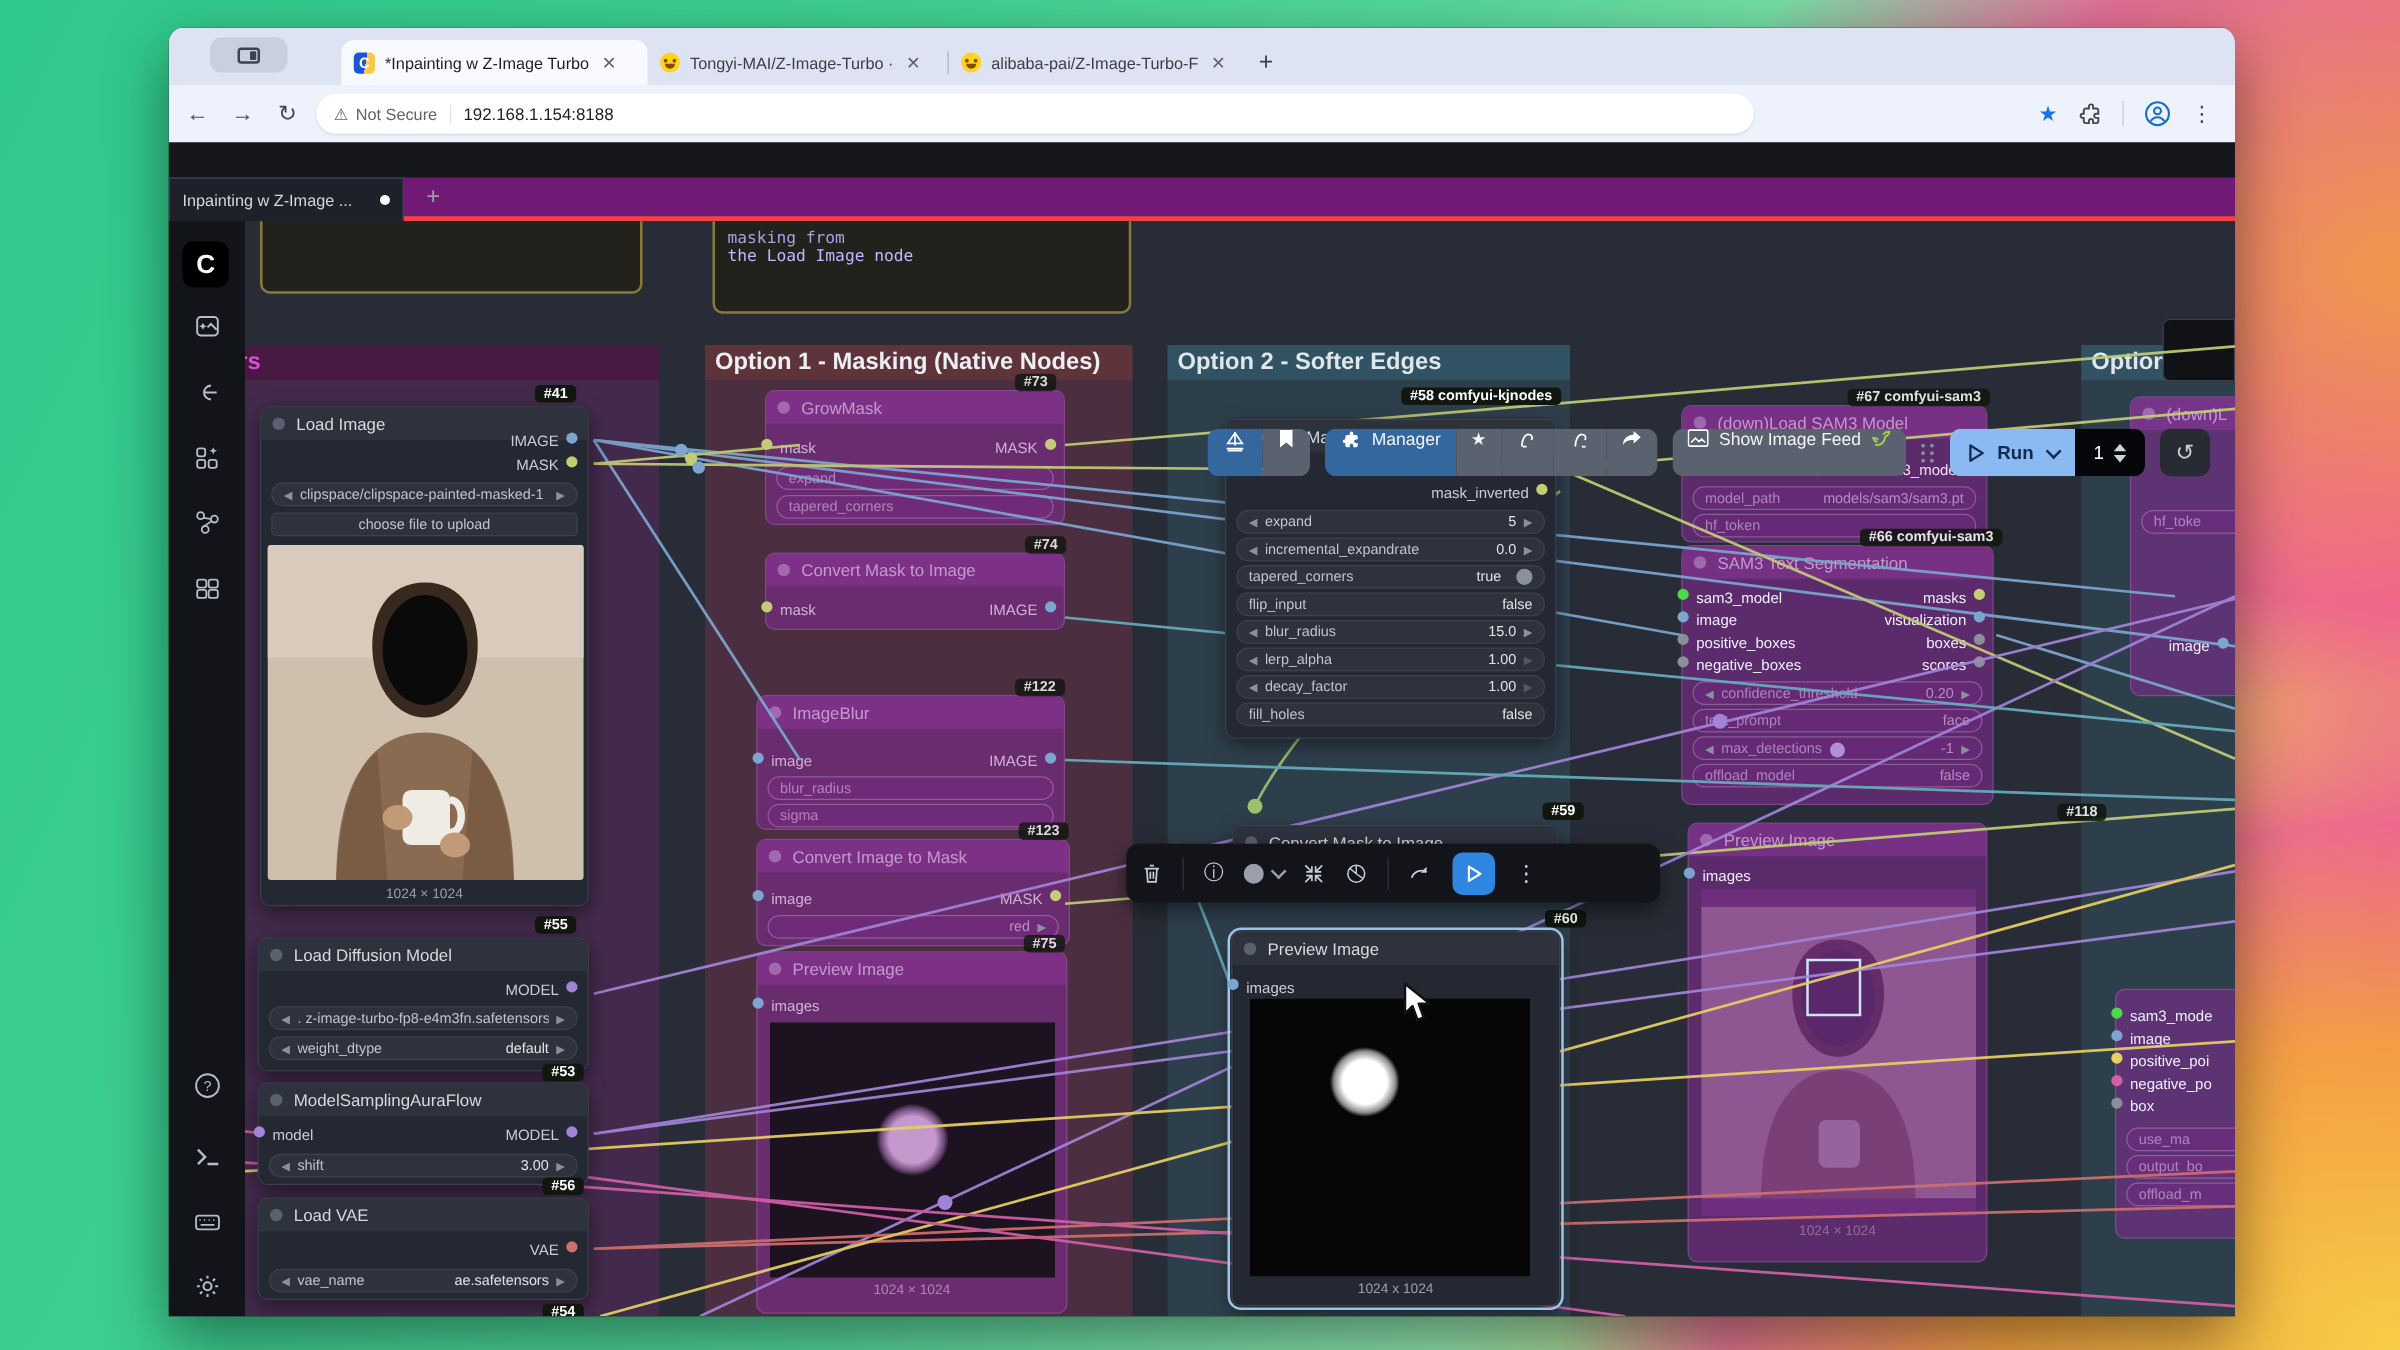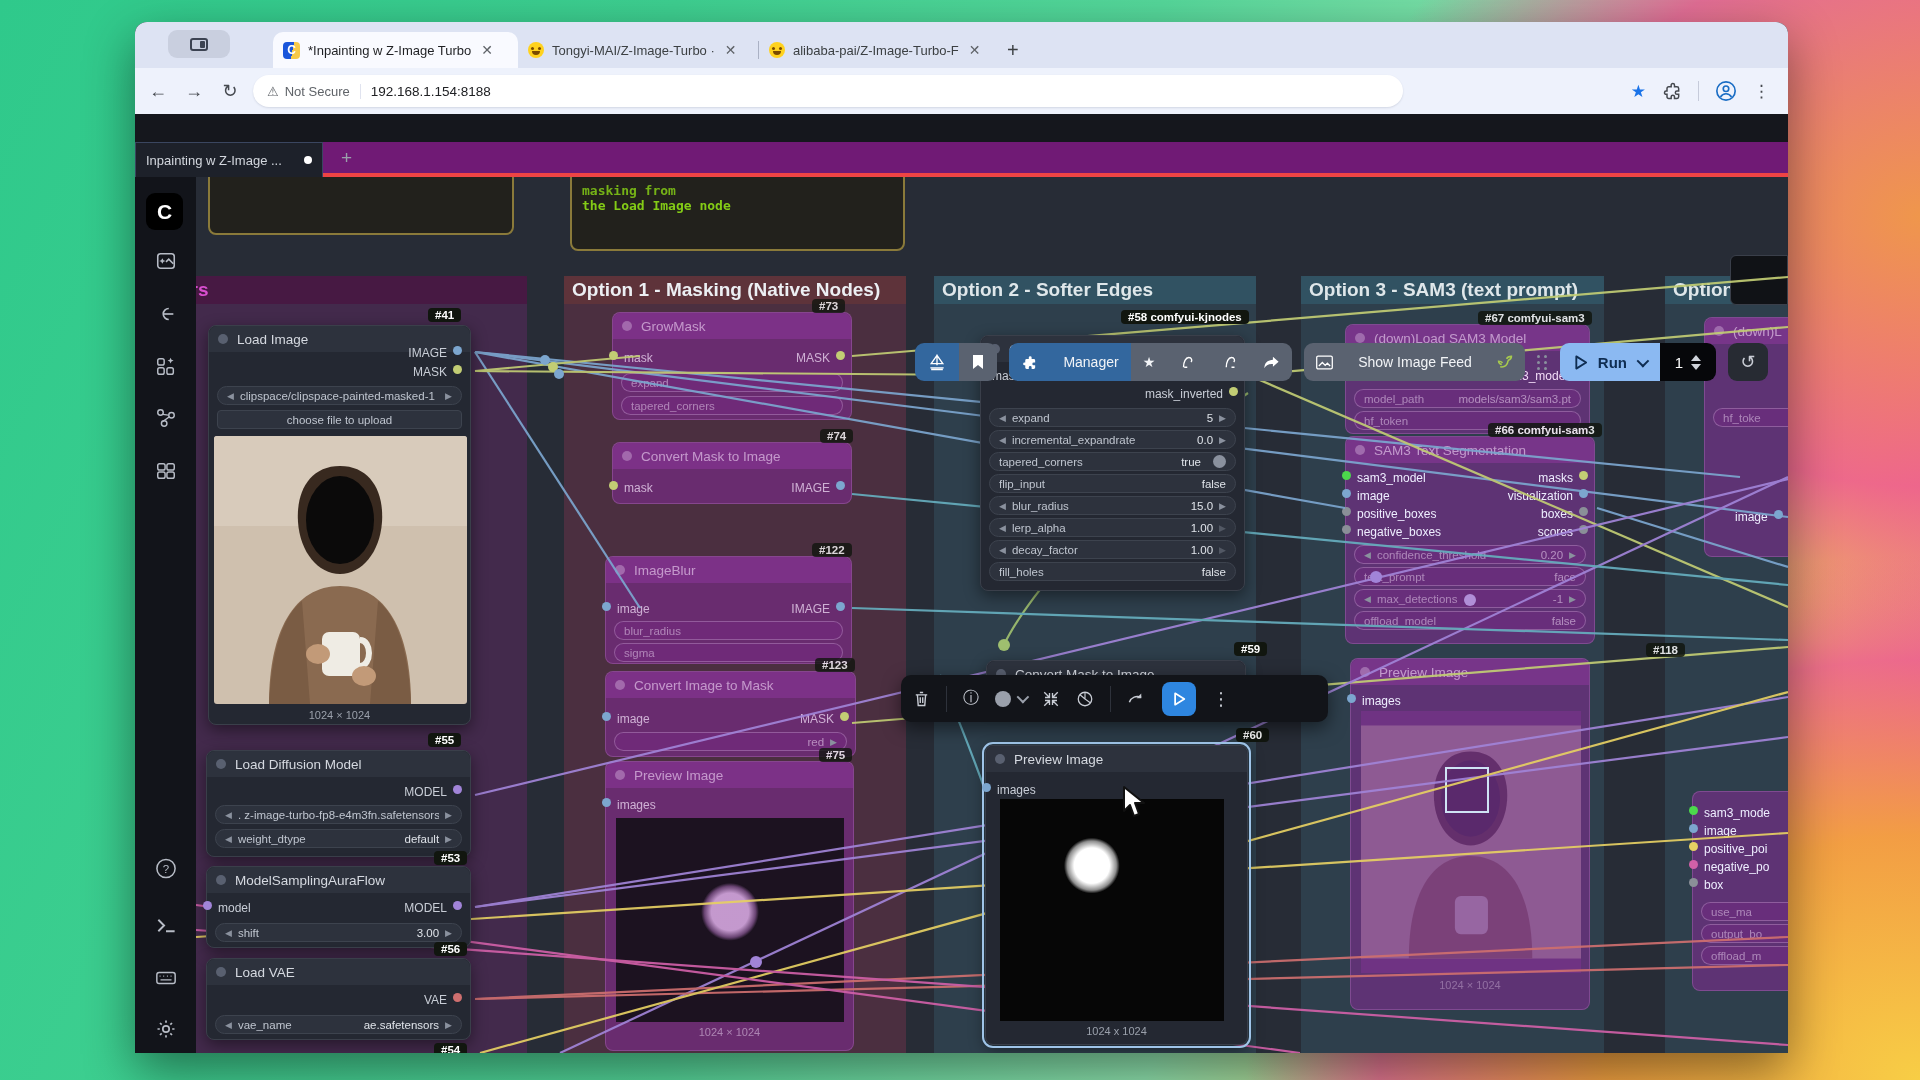--- a/index.html
+++ b/index.html
@@ -49,21 +49,21 @@
   .sidebar { position:absolute; left:0; top:0; width:61px; height:100%; background:#12141a; z-index:40; }
   .side-ic { position:absolute; left:50%; transform:translateX(-50%); color:#b7bcc6; }
   .logo { position:absolute; left:11px; top:16px; width:37px; height:37px; background:#000; border-radius:9px; color:#fff; font-weight:bold; font-size:21px; display:flex; align-items:center; justify-content:center; }
   .canvas { position:absolute; left:61px; top:0; width:1592px; height:876px; background:#272c36; overflow:hidden; }
 
   .wf-dropdown { position:absolute; left:68px; top:4px; width:269px; height:44px; background:#1d2027; border-radius:10px; display:flex; align-items:center; padding:0 16px; font-size:15px; color:#e3e6ea; gap:12px; z-index:50; }
   .chev { width:9px; height:9px; border-right:2px solid #9aa0ab; border-bottom:2px solid #9aa0ab; transform:rotate(45deg) translateY(-2px); }
 
   .menubar { position:absolute; top:166px; right:20px; display:flex; align-items:center; gap:12px; z-index:60; }
   .mb-group { display:flex; height:38px; border-radius:9px; overflow:hidden; }
-  .mb-btn { height:38px; display:flex; align-items:center; justify-content:center; padding:0 12px; background:#5a6270; color:#f2f4f7; font-size:14px; gap:25px; }
+  .mb-btn { height:38px; display:flex; align-items:flex-start; justify-content:center; padding:0 12px; background:#5a6270; color:#f2f4f7; font-size:14px; gap:8px; }
   .mb-btn.blue { background:#33679e; }
   .drag-dots { display:grid; grid-template-columns:4px 4px; gap:3px; }
   .drag-dots i { width:3px; height:3px; border-radius:50%; background:#8a919e; }
   .run-wrap { display:flex; align-items:center; height:38px; border-radius:9px; overflow:hidden; }
   .run-btn { height:38px; background:#8bb9f2; color:#0f2d52; display:flex; align-items:center; padding:0 14px; gap:10px; font-size:15px; font-weight:bold; }
   .run-count { height:38px; width:56px; background:#06070a; color:#fff; display:flex; align-items:center; justify-content:center; gap:8px; font-size:15px; }
   .spin { display:flex; flex-direction:column; gap:3px; }
   .spin b { width:0; height:0; border-left:5px solid transparent; border-right:5px solid transparent; }
   .spin .up { border-bottom:6px solid #cfd3da; } .spin .dn { border-top:6px solid #cfd3da; }
   .hist-btn { width:40px; height:38px; background:#272b33; border-radius:9px; color:#c9cdd5; display:flex; align-items:center; justify-content:center; font-size:18px; }
@@ -92,21 +92,21 @@
   .help-q { margin-left:auto; color:#e8a33d; font-weight:bold; }
 
   .bypass { background:rgba(124,44,140,.62); border-color:rgba(190,120,200,.35); box-shadow:none; }
   .bypass .ntitle { background:rgba(140,55,155,.55); color:rgba(243,220,248,.6); }
   .bypass .ndot { background:rgba(220,190,228,.4); }
   .bypass .slot { color:rgba(240,220,245,.75); }
   .bypass .widget { background:rgba(120,40,135,.4); border-color:rgba(240,215,246,.28); color:rgba(240,220,245,.5); }
   .bypass .widget .val { color:rgba(240,220,245,.55); }
   .bypass .img-caption { color:rgba(240,220,245,.5); }
 
-  .note { position:absolute; background:#22211c; border:2px solid #8a7a3a; border-radius:8px; z-index:5; font-family:"DejaVu Sans Mono", monospace; color:#84cc16; font-size:13px; padding:4px 10px;font-weight:bold; }
+  .note { position:absolute; background:#22211c; border:2px solid #8a7a3a; border-radius:8px; z-index:5; font-family:"DejaVu Sans Mono", monospace; color:#c4b5fd; font-size:13px; padding:4px 10px; }
   .selected { outline:2px solid #9fc4e8; outline-offset:1px; }
   .mono { font-family:"DejaVu Sans Mono", monospace; }
 
   .cursor { position:absolute; z-index:100; }
 </style>
 </head>
 <body>
 
 <div class="desktop"></div>
 
@@ -305,23 +305,20 @@
       <div class="canvas">
 
         <div class="group" style="left:-24px; top:99px; width:355px; height:790px; background:rgba(150,40,140,.26)">
           <div class="ghead" style="background:rgba(72,24,66,.92); color:#d94fd0">ers</div>
         </div>
         <div class="group" style="left:368px; top:99px; width:342px; height:784px; background:rgba(135,52,82,.38)">
           <div class="ghead" style="background:rgba(96,52,58,.92); color:#eceff3">Option 1 - Masking (Native Nodes)</div>
         </div>
         <div class="group" style="left:738px; top:99px; width:322px; height:784px; background:rgba(64,108,128,.30)">
           <div class="ghead" style="background:rgba(50,84,100,.92); color:#dfe7ea">Option 2 - Softer Edges</div>
-        </div>
-        <div class="group" style="left:1105px; top:99px; width:303px; height:784px; background:rgba(64,108,128,.30)">
-          <div class="ghead" style="background:rgba(50,84,100,.92); color:#dfe7ea">Option 3 - SAM3 (text prompt)</div>
         </div>
         <div class="group" style="left:1469px; top:99px; width:130px; height:784px; background:rgba(64,108,128,.30)">
           <div class="ghead" style="background:rgba(50,84,100,.92); color:#dfe7ea">Option 3 - S</div>
         </div>
 
         <div class="note" style="left:12px; top:-12px; width:306px; height:70px"></div>
         <div class="note" style="left:374px; top:-30px; width:335px; height:104px">
           <div style="margin-top:30px; opacity:.85">masking from</div>
           <div>the Load Image node</div>
         </div>

